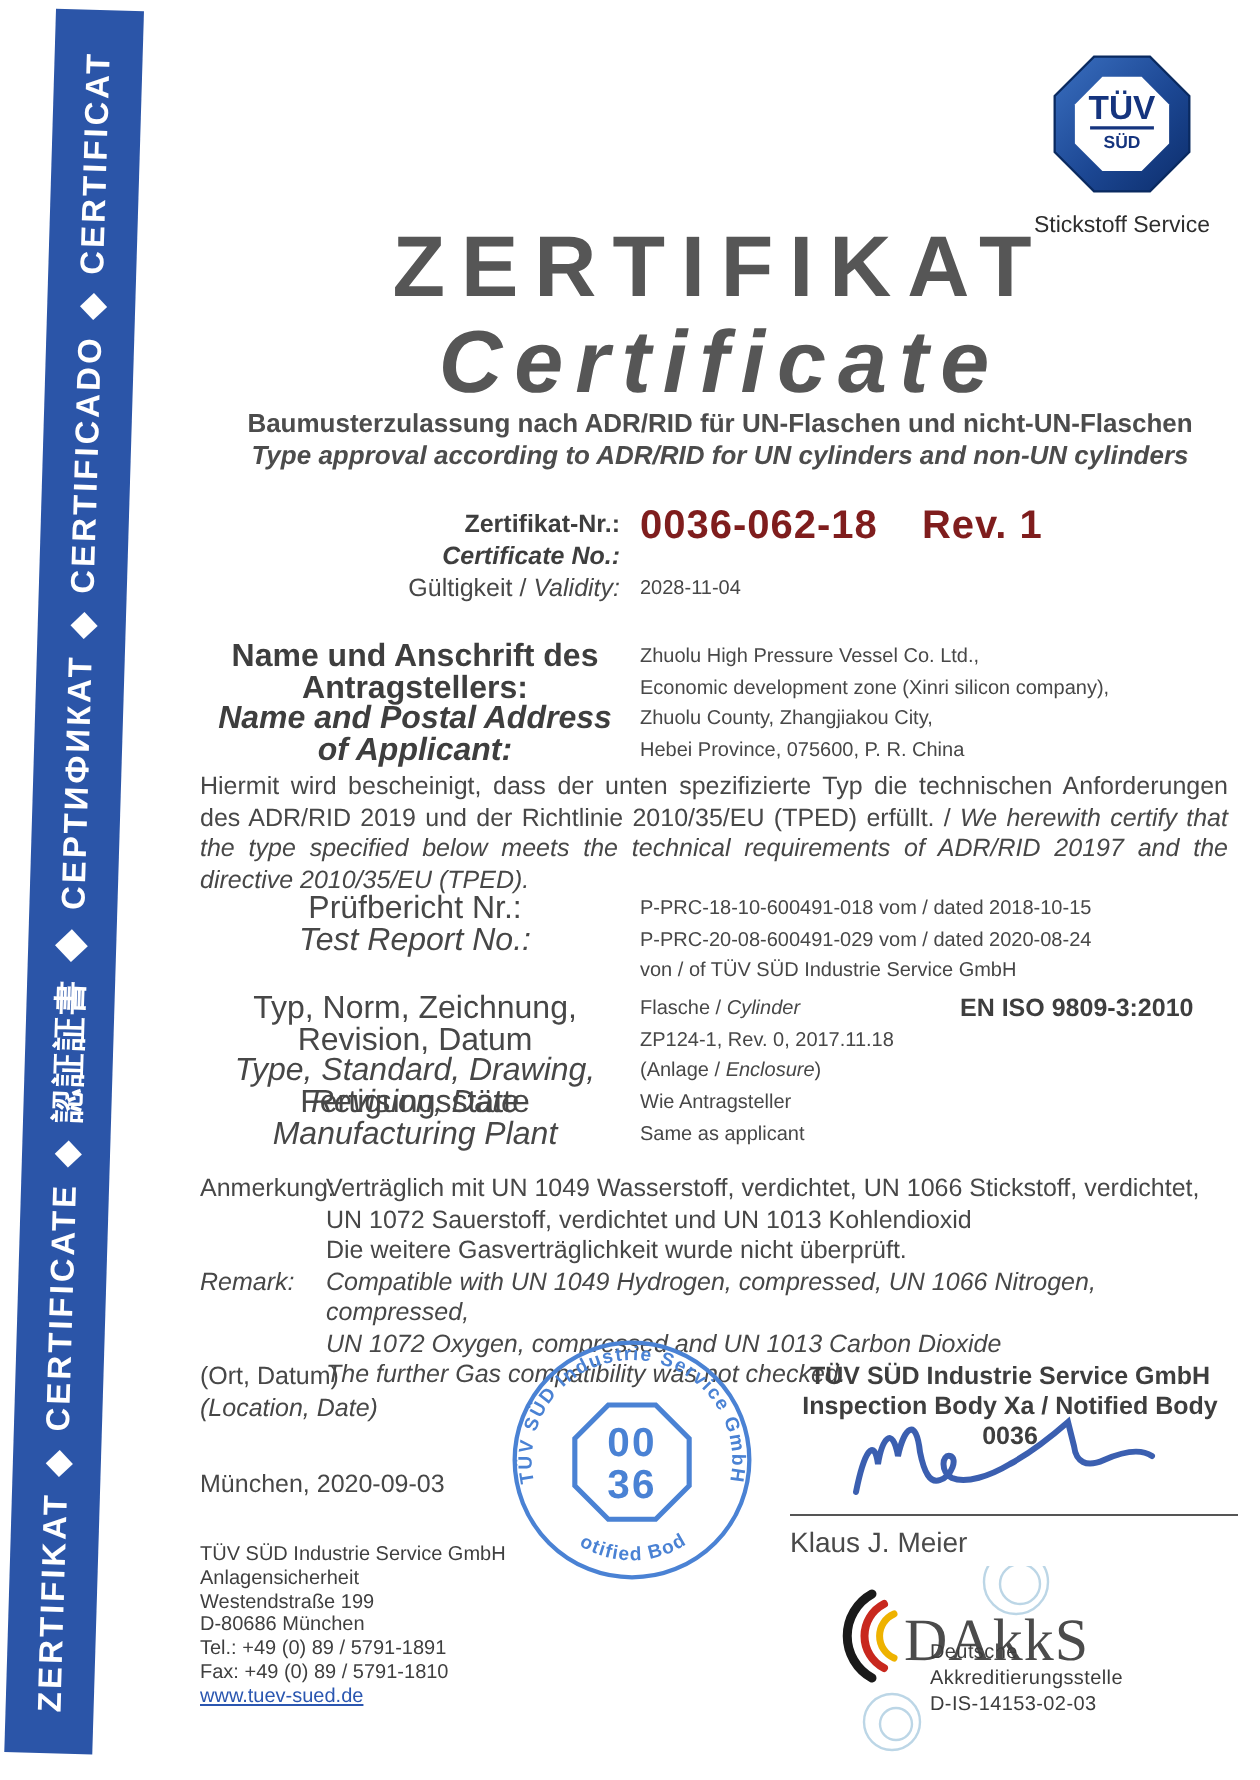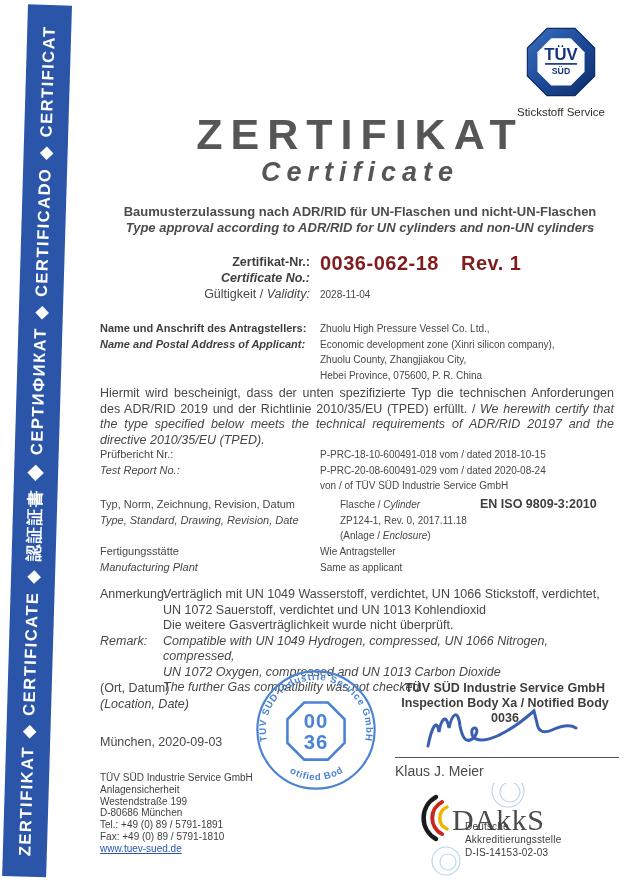--- a/index.html
+++ b/index.html
@@ -8,25 +8,25 @@
   .it{font-style:italic;}
   .b{font-weight:bold;}
   
   .band{position:absolute;left:28px;top:5px;width:44px;height:872px;background:#2b55a8;transform:rotate(1.7deg);transform-origin:top center;display:flex;align-items:center;justify-content:center;}
   .band-inner{transform:rotate(-90deg);white-space:nowrap;color:#ffffff;font-weight:bold;font-size:16.5px;letter-spacing:1.5px;word-spacing:2px;}
   
   .logo-wrap{position:absolute;left:505px;top:24px;width:112px;text-align:center;}
   .logo-caption{font-size:11.5px;color:#2e2e2e;margin-top:2px;}
   
   .title-de{position:absolute;left:100px;top:110px;width:520px;text-align:center;font-size:43px;font-weight:bold;letter-spacing:8px;color:#565656;}
-  .title-en{position:absolute;left:100px;top:157px;width:520px;text-align:center;font-size:27px;font-weight:bold;font-style:italic;letter-spacing:6px;color:#565656;}
+  .title-en{position:absolute;left:100px;top:157px;width:520px;text-align:center;font-size:44px;font-weight:bold;font-style:italic;letter-spacing:6px;color:#565656;}
   .subtitle{position:absolute;left:100px;top:204px;width:520px;text-align:center;font-size:13px;font-weight:bold;line-height:15.5px;color:#4c4c4c;}
   
   .lblcol{position:absolute;left:100px;width:210px;text-align:right;font-size:12.5px;line-height:15.5px;}
-  .lblcol-l{position:absolute;left:100px;width:215px;text-align:left;font-size:11px;line-height:15.5px;}
+  .lblcol-l{position:absolute;left:100px;width:215px;text-align:center;font-size:16px;line-height:15.5px;}
   .valcol{position:absolute;left:320px;font-size:10px;line-height:15.5px;}
   .certno{position:absolute;left:320px;top:252px;font-size:20px;font-weight:bold;color:#7f1d1d;letter-spacing:0.5px;}
   .certno .rev{margin-left:22px;}
   .statement{position:absolute;left:100px;top:386px;width:514px;font-size:12.5px;line-height:15.5px;text-align:justify;}
   .standard{position:absolute;left:480px;top:497px;font-size:12.5px;font-weight:bold;color:#3e3e3e;}
   
   .remark{position:absolute;left:100px;top:587px;width:520px;font-size:12.5px;line-height:15.5px;}
   .remark .row{display:flex;}
   .remark .rl{width:63px;flex:none;}
   
@@ -114,21 +114,21 @@
   <div class="valcol" style="top:447px;">
     <div>P-PRC-18-10-600491-018 vom / dated 2018-10-15</div>
     <div>P-PRC-20-08-600491-029 vom / dated 2020-08-24</div>
     <div>von / of TÜV SÜD Industrie Service GmbH</div>
   </div>
 
   <div class="lblcol-l" style="top:497px;">
     <div>Typ, Norm, Zeichnung, Revision, Datum</div>
     <div class="it">Type, Standard, Drawing, Revision, Date</div>
   </div>
-  <div class="valcol" style="top:497px;margin-left:20px;">
+  <div class="valcol" style="top:497px;">
     <div><span>Flasche /</span> <span class="it">Cylinder</span></div>
     <div>ZP124-1, Rev. 0, 2017.11.18</div>
     <div><span>(Anlage /</span> <span class="it">Enclosure</span><span>)</span></div>
   </div>
   <div class="standard">EN ISO 9809-3:2010</div>
 
   <div class="lblcol-l" style="top:544px;">
     <div>Fertigungsstätte</div>
     <div class="it">Manufacturing Plant</div>
   </div>

